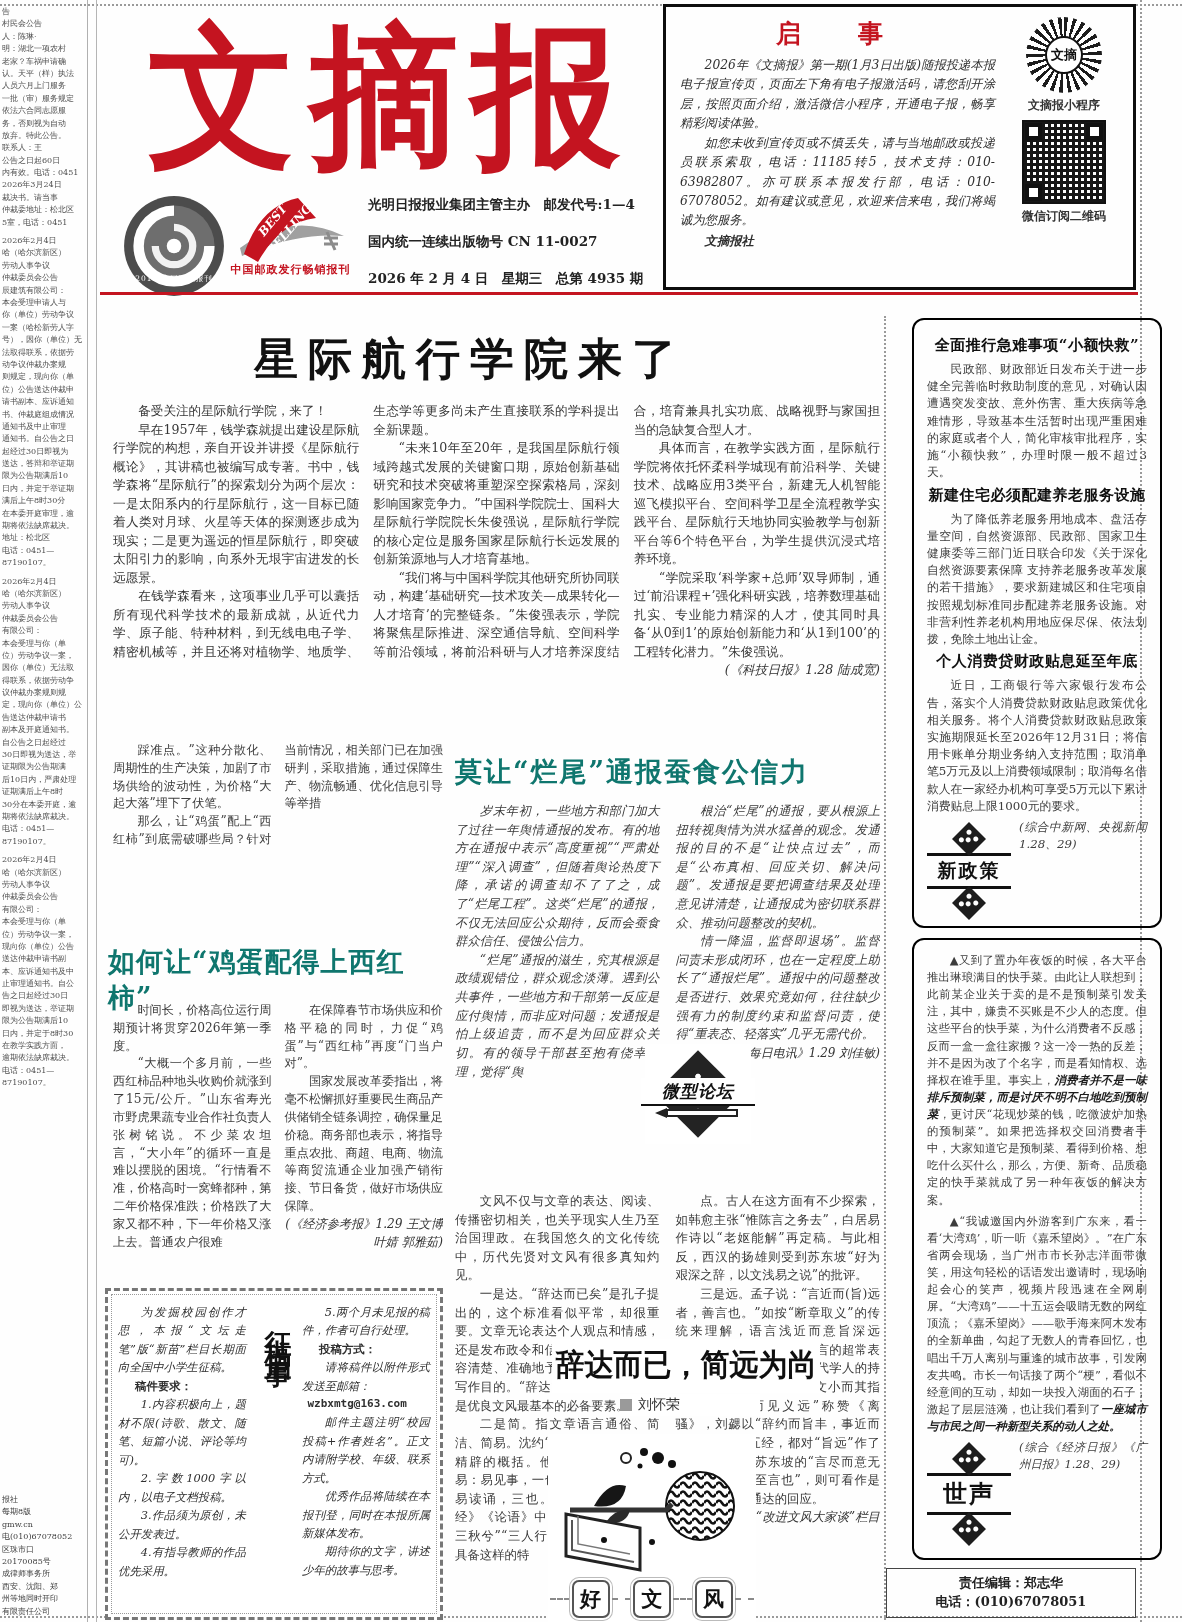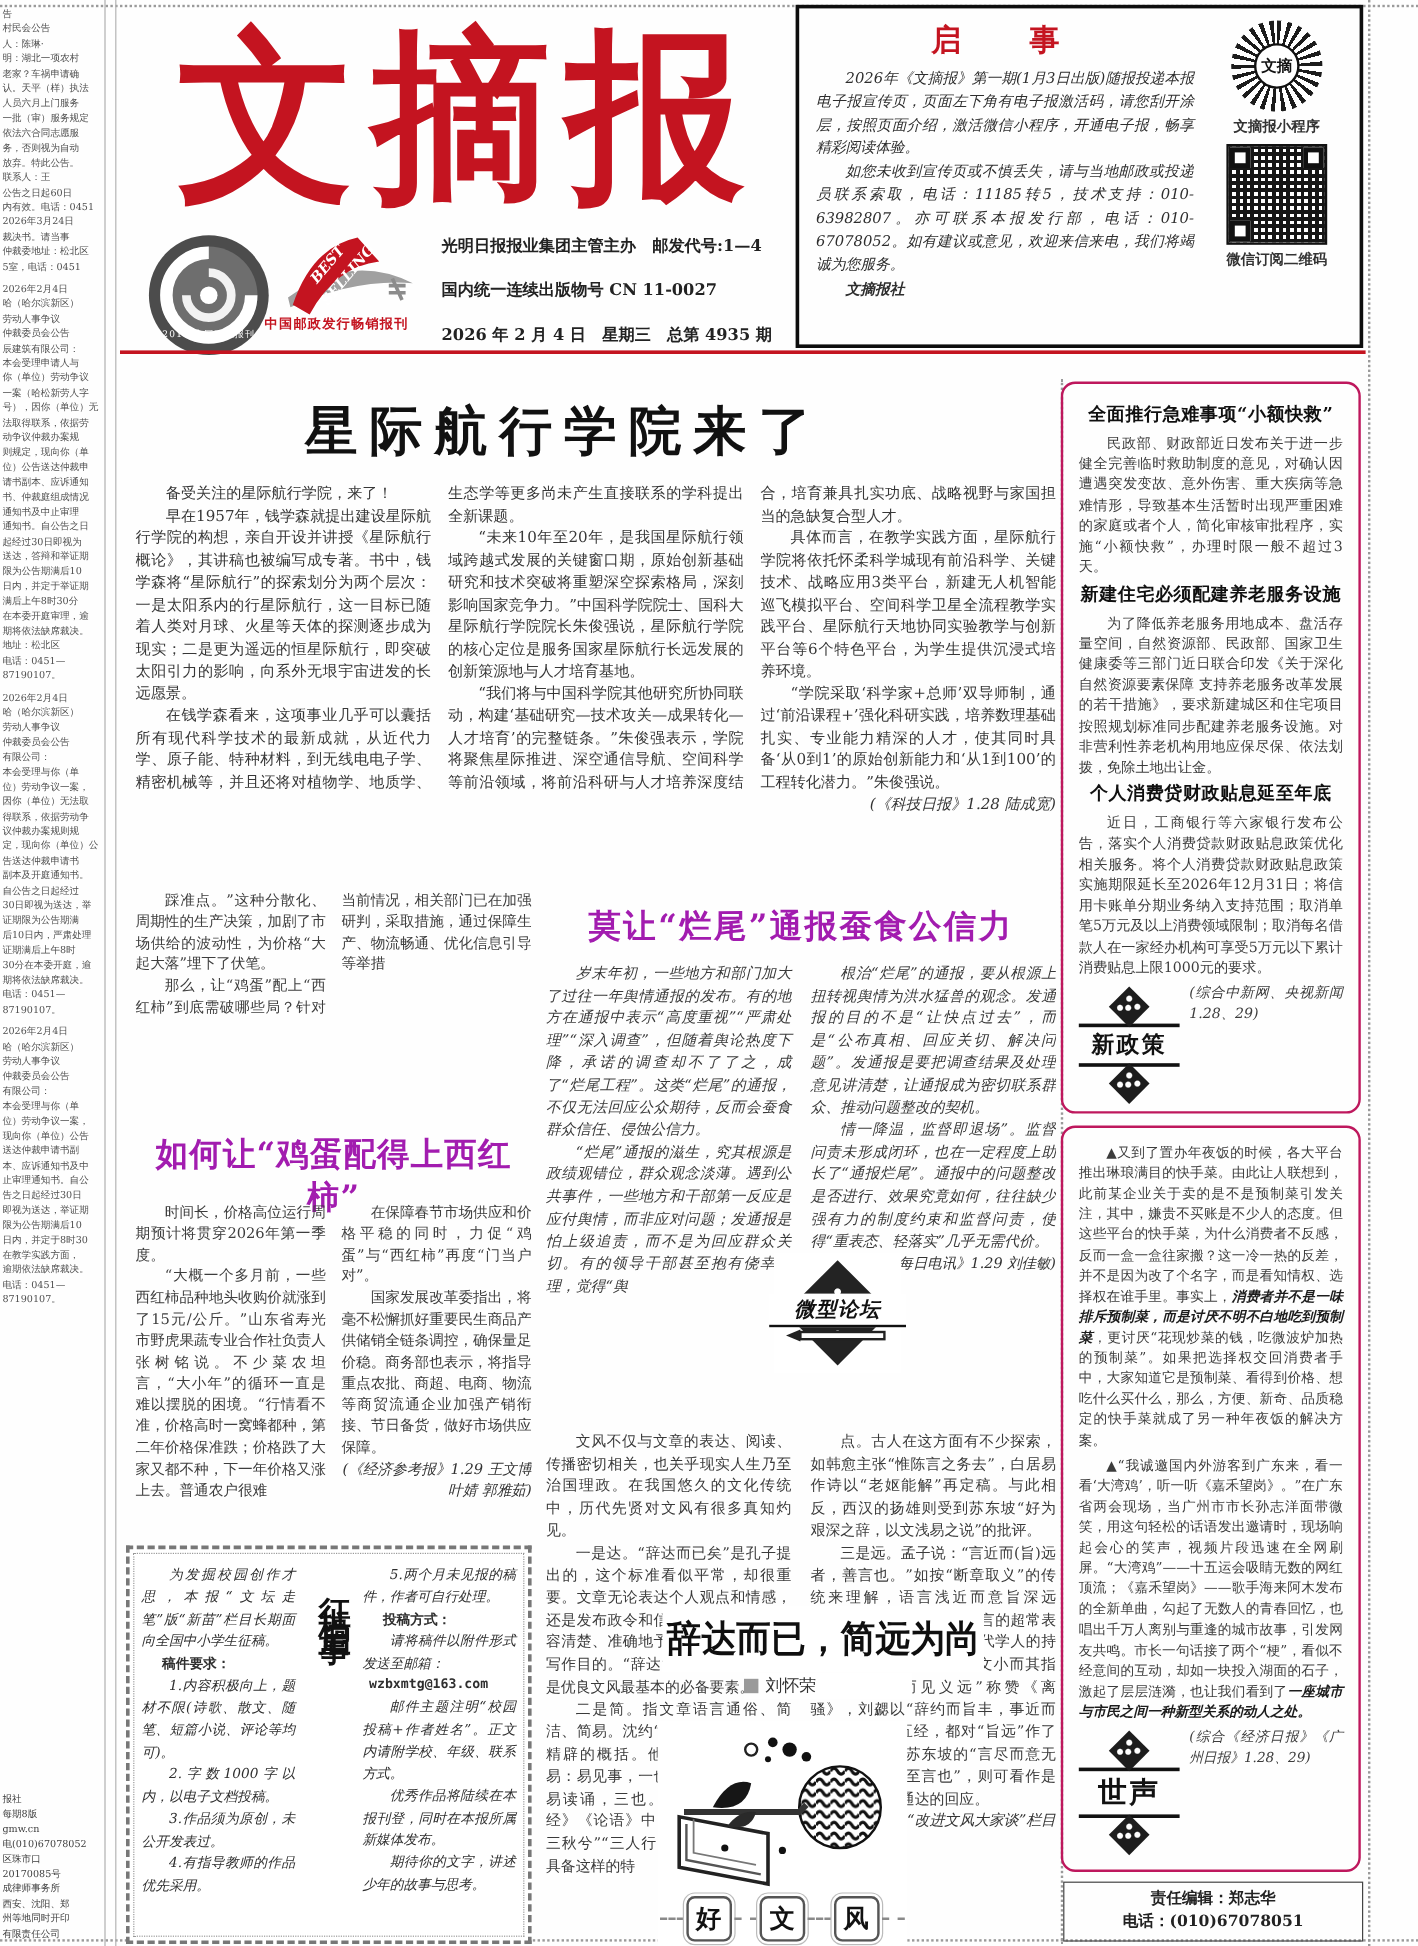--- a/index.html
+++ b/index.html
@@ -18,21 +18,21 @@
 
   
   .masthead-title{position:absolute;left:108px;top:2px;width:566px;height:188px;
       display:flex;align-items:center;justify-content:center;
       font-size:148px;font-weight:900;color:#c41420;letter-spacing:14px;line-height:1;
       font-family:"DejaVu Serif",serif;transform:scaleY(1.04);}
   .badge-circle{position:absolute;left:122px;top:194px;width:104px;height:104px;}
   .badge1-text{position:absolute;left:0;bottom:14px;width:100%;text-align:center;
       color:#fff;font-size:7.5px;letter-spacing:1px;}
   .ribbon{position:absolute;left:232px;top:192px;width:118px;height:78px;}
-  .ribbon-caption{position:absolute;left:208px;top:262px;width:145px;text-align:center;
+  .ribbon-caption{position:absolute;left:218px;top:262px;width:145px;text-align:center;
       color:#c41420;font-weight:bold;font-size:11px;letter-spacing:1px;}
   .mast-info{position:absolute;left:368px;top:196px;width:300px;height:92px;
       display:flex;flex-direction:column;justify-content:space-between;}
   .mast-info div{font-size:13.5px;font-weight:bold;color:#222;white-space:nowrap;}
   .red-rule{position:absolute;left:100px;top:292px;width:1038px;height:3px;background:#c41420;}
 
   
   .notice{position:absolute;left:663px;top:4px;width:473px;height:286px;box-sizing:border-box;
       border:3px solid #0d0d0d;padding:8px 10px 6px 14px;display:flex;overflow:hidden;}
   .notice-left{flex:1;padding-right:10px;}
@@ -52,37 +52,37 @@
                  repeating-linear-gradient(90deg,#161616 0 3px,#fff 3px 6px);}
   .finder{position:absolute;width:17px;height:17px;background:#fff;border:4px solid #111;box-sizing:border-box;}
   .f1{left:1px;top:1px}.f2{right:1px;top:1px}.f3{left:1px;bottom:1px}
 
   
   .art-body{position:absolute;text-align:justify;overflow:hidden;}
   .art-body p{margin:0;text-indent:2em;}
   .attr{text-indent:0 !important;text-align:right;font-style:italic;color:#333;}
   .headline-sans{position:absolute;text-align:center;font-family:"Liberation Sans","DejaVu Sans",sans-serif;
       font-weight:900;color:#111;}
-  .headline-serif{position:absolute;text-align:center;font-weight:900;color:#a21caf;}
+  .headline-serif{position:absolute;text-align:left;font-weight:900;color:#0f766e;}
 
   .lead-body{left:113px;top:402px;width:767px;height:333px;column-count:3;column-gap:14px;
       font-size:12.6px;line-height:1.47;color:#373737;}
   .tomato-a{left:113px;top:742px;width:330px;height:197px;column-count:2;column-gap:13px;
       font-size:12.2px;line-height:1.46;color:#3d3d3d;}
   .tomato-b{left:113px;top:1002px;width:330px;height:282px;column-count:2;column-gap:13px;
       font-size:12.2px;line-height:1.46;color:#3d3d3d;}
   .lanwei-body{left:455px;top:802px;width:425px;height:384px;column-count:2;column-gap:16px;
       font-size:12.4px;line-height:1.5;color:#3a3a3a;font-style:italic;}
   .lanwei-body .attr{font-size:12px;}
   .wenfeng-body{left:455px;top:1192px;width:425px;height:430px;column-count:2;column-gap:16px;
       font-size:12.4px;line-height:1.5;color:#3a3a3a;}
 
   
-  .rail-box{position:absolute;left:884px;top:318px;width:250px;height:610px;box-sizing:border-box;
-      border:2px solid #be185d;border-radius:12px;padding:12px 13px;overflow:hidden;}
+  .rail-box{position:absolute;left:912px;top:318px;width:250px;height:610px;box-sizing:border-box;
+      border:2px solid #000000;border-radius:12px;padding:12px 13px;overflow:hidden;}
   .rail-box h3{margin:4px 0 6px 0;font-size:15px;text-align:center;color:#101010;letter-spacing:.5px;}
   .rail-box p{margin:0 0 4px 0;font-size:11.8px;line-height:1.46;text-align:justify;text-indent:2em;color:#3c3c3c;}
   .stamp{float:left;width:84px;margin:6px 8px 0 0;text-align:center;}
   .dmd{width:24px;height:24px;margin:2px auto;transform:rotate(45deg);
       background:radial-gradient(circle at 30% 30%,#fff 2px,transparent 3px),
                  radial-gradient(circle at 70% 30%,#fff 2px,transparent 3px),
                  radial-gradient(circle at 50% 55%,#fff 2px,transparent 3px),
                  radial-gradient(circle at 30% 75%,#fff 2px,transparent 3px),#1d1d1d;}
   .stamp-label{font-family:"Liberation Sans",sans-serif;font-weight:900;font-size:19px;color:#111;
       border-top:3.5px solid #111;border-bottom:3.5px solid #111;padding:2px 0;letter-spacing:2px;}

